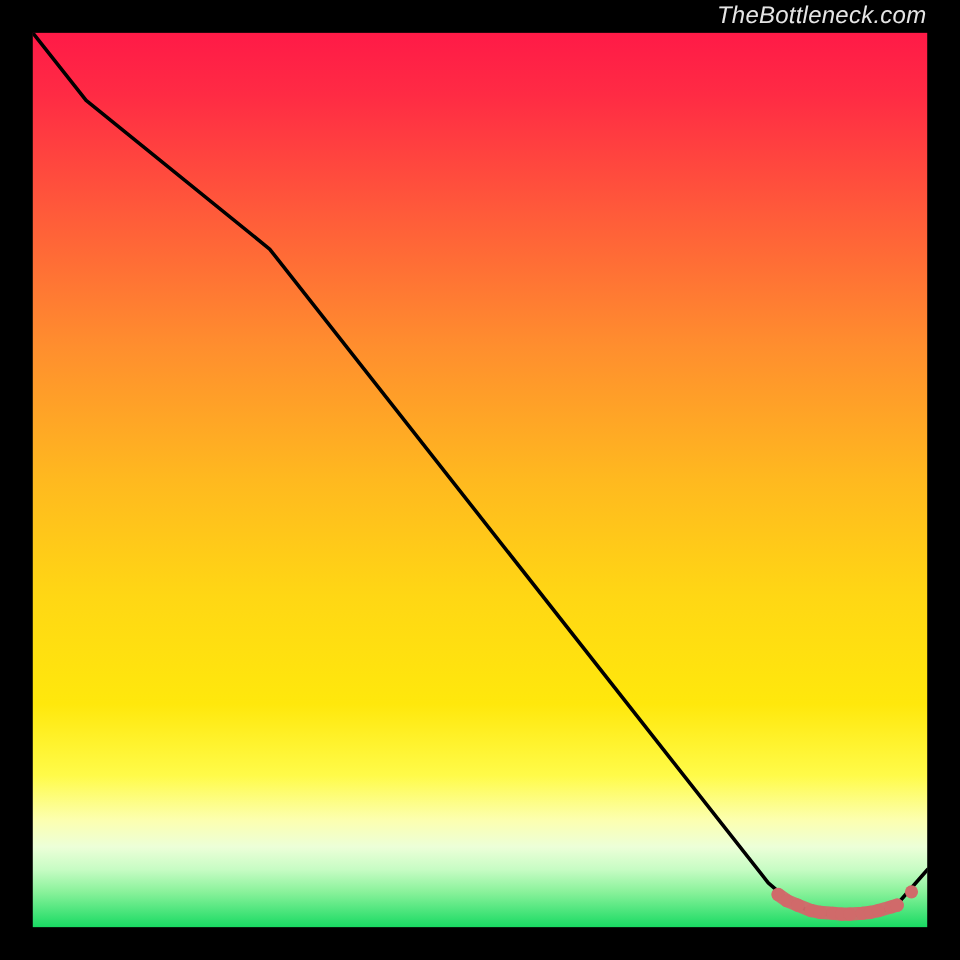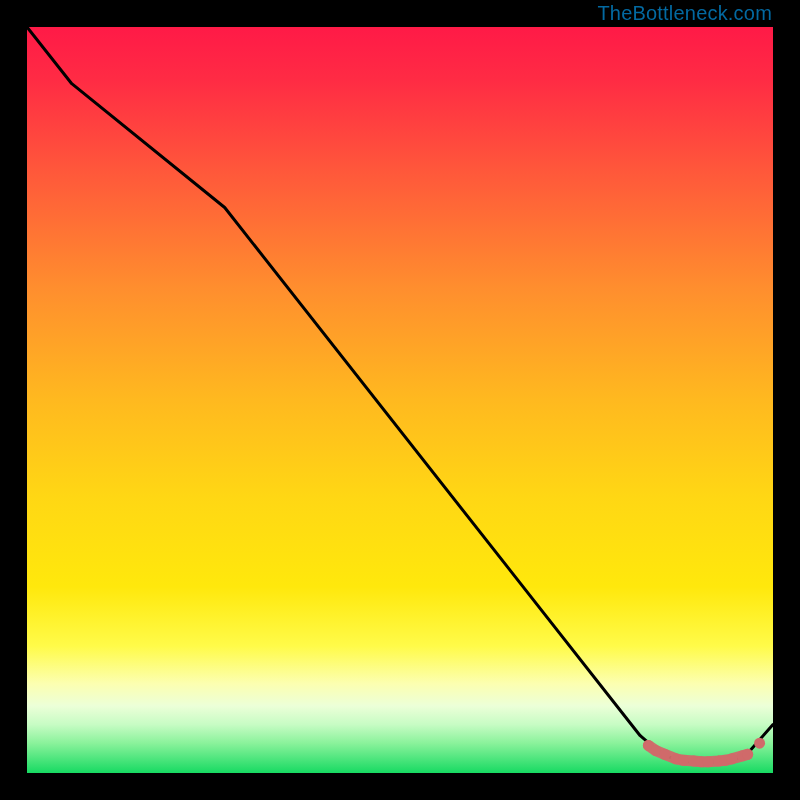--- a/index.html
+++ b/index.html
@@ -35,24 +35,25 @@
     height: 746px;
     overflow: visible;
   }
   .watermark {
     position: absolute;
     top: 2px;
     right: 28px;
     font-family: Arial, Helvetica, sans-serif;
     font-size: 20px;
     font-weight: 500;
-    color: #0369a1;
+    color: #e5e5e5;
     letter-spacing: 0.2px;
     white-space: nowrap;
     user-select: none;
+    font-style: italic;
   }
 </style>
 </head>
 <body>
 
 <div class="stage">
 
   <div class="plot-area">
     <svg class="gradient" viewBox="0 0 746 746" preserveAspectRatio="none">
       <defs>

